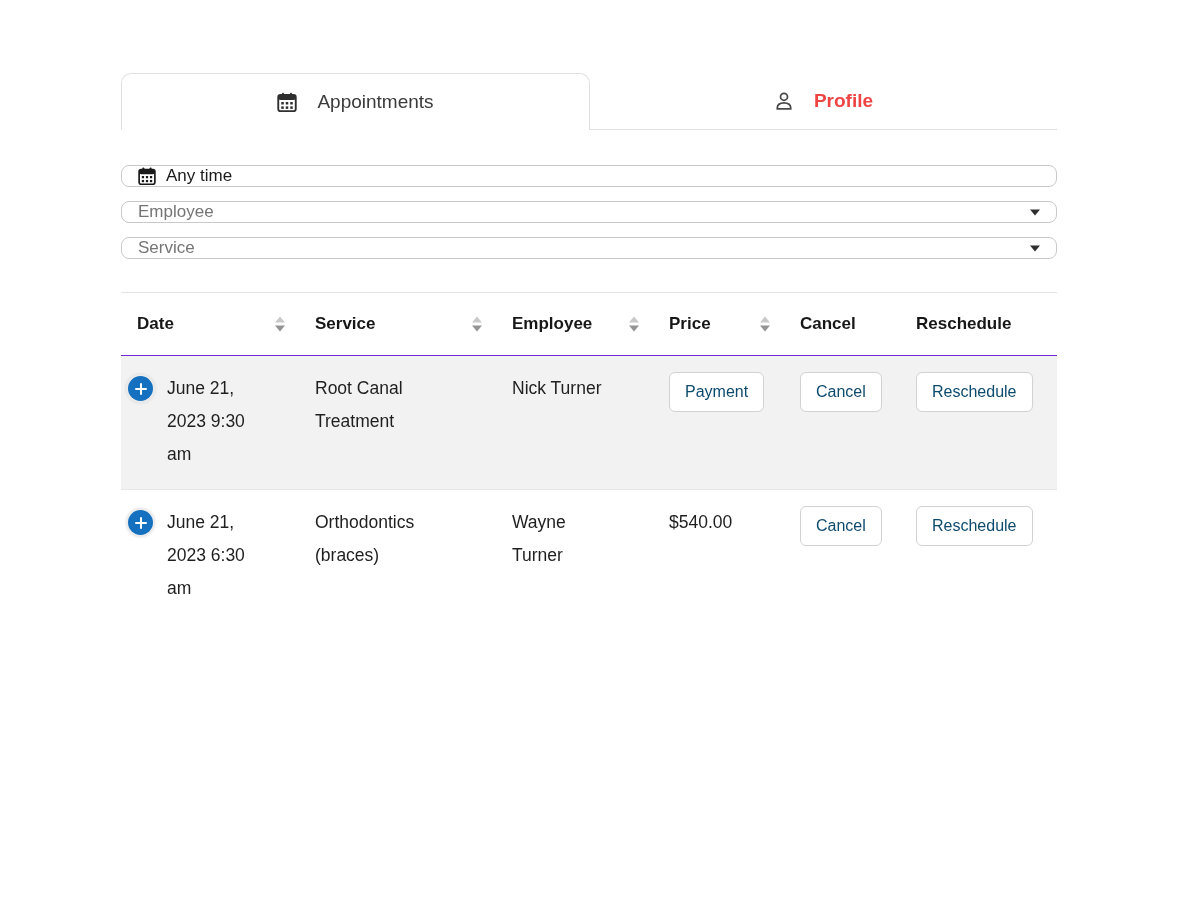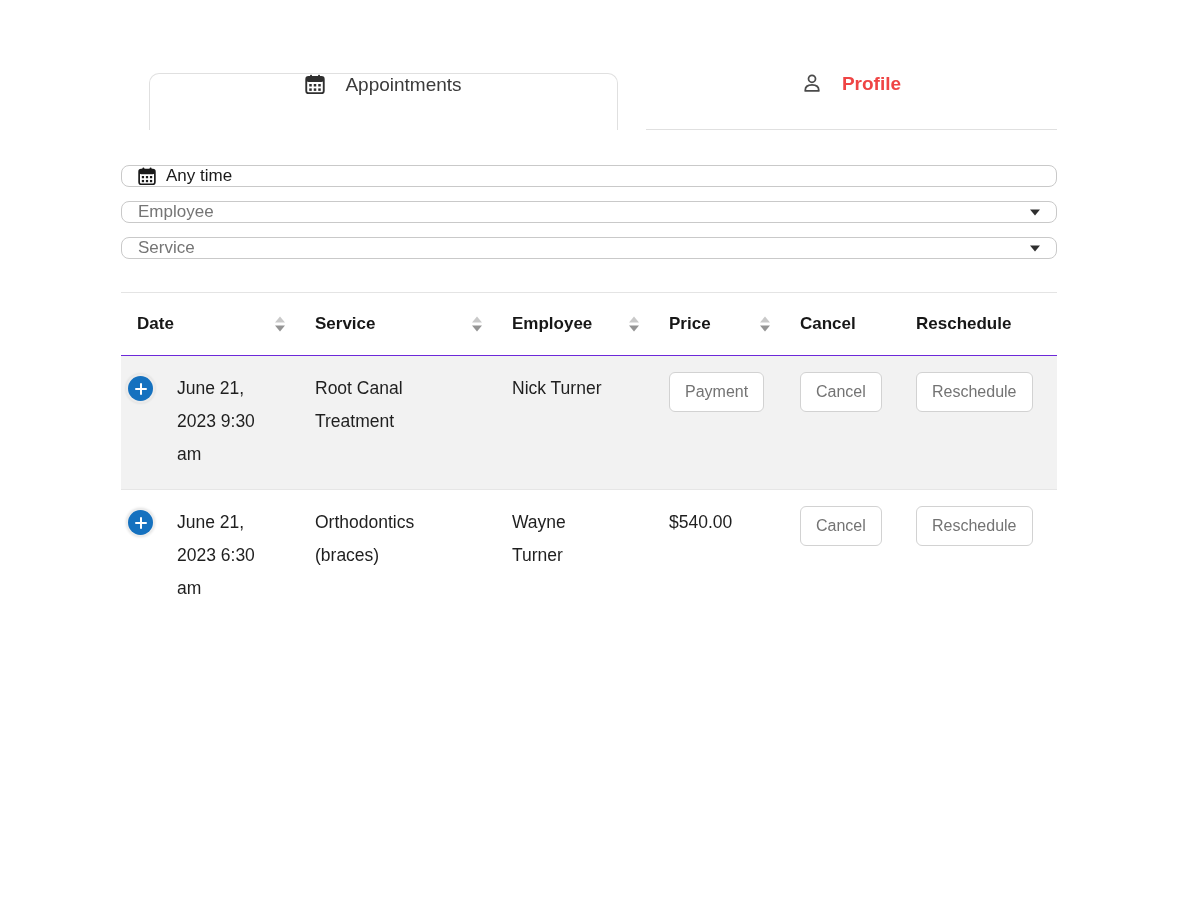--- a/index.html
+++ b/index.html
@@ -7,22 +7,22 @@
   body {
     background: #ffffff;
     font-family: "Liberation Sans", sans-serif;
     color: #1e1e1e;
   }
   .content { position: absolute; left: 121px; top: 73px; width: 936px; }
 
   
   .tabbar { display: flex; height: 57px; }
   .tab {
-    display: flex; justify-content: center;
-    gap: 20px; font-size: 19px; color: #3b3b3b; cursor: pointer; margin-left: 28px;
+    display: flex; align-items: center; justify-content: center;
+    gap: 20px; font-size: 19px; color: #3b3b3b; cursor: pointer;
   }
   .tab.active {
     width: 469px;
     background: #fff;
     border: 1px solid #e0e0e0;
     border-bottom: none;
     border-radius: 10px 10px 0 0;
   }
   .tab.inactive { flex: 1; border-bottom: 1px solid #e0e0e0; color: #ef4444; font-weight: bold; }
   .tab .ticon { display: inline-flex; }
@@ -56,21 +56,21 @@
     padding: 21px 28px 21px 16px; position: relative; white-space: nowrap;
   }
   tbody tr { border-top: 1px solid #e6e6e6; }
   tbody tr.odd { background: #f2f2f2; }
   tbody tr.even { background: #ffffff; }
   td {
     vertical-align: top; font-size: 17.5px; line-height: 33px;
     padding: 16px 16px 18px 16px; color: #1f1f1f;
   }
   td.c-date { padding-left: 7px; }
-  .date-wrap { display: flex; align-items: flex-start; gap: 24px; }
+  .date-wrap { display: flex; align-items: flex-start; gap: 14px; }
   .date-text { max-width: 95px; display: inline-block; }
   .svc-text { max-width: 112px; display: inline-block; }
   .emp-text { max-width: 97px; display: inline-block; }
 
   .sort {
     position: absolute; right: 14px; top: 50%; transform: translateY(-50%);
     display: inline-flex; flex-direction: column; gap: 3px;
   }
   .sort .up {
     width: 0; height: 0;
@@ -91,21 +91,21 @@
   }
   .expand::before, .expand::after {
     content: ""; position: absolute; background: #fff; border-radius: 1px;
     left: 50%; top: 50%;
   }
   .expand::before { width: 12px; height: 2px; transform: translate(-50%,-50%); }
   .expand::after  { width: 2px; height: 12px; transform: translate(-50%,-50%); }
 
   .btn {
     background: #fff; border: 1px solid #d2d2d2; border-radius: 6px;
-    font-size: 16px; color: #737373; padding: 9px 15px;
+    font-size: 16px; color: #0c4a6e; padding: 9px 15px;
     font-family: "Liberation Sans", sans-serif;
     cursor: pointer; white-space: nowrap; line-height: 20px;
   }
 </style>
 </head>
 <body>
 
 <div class="content">
 
   <div class="tabbar">

